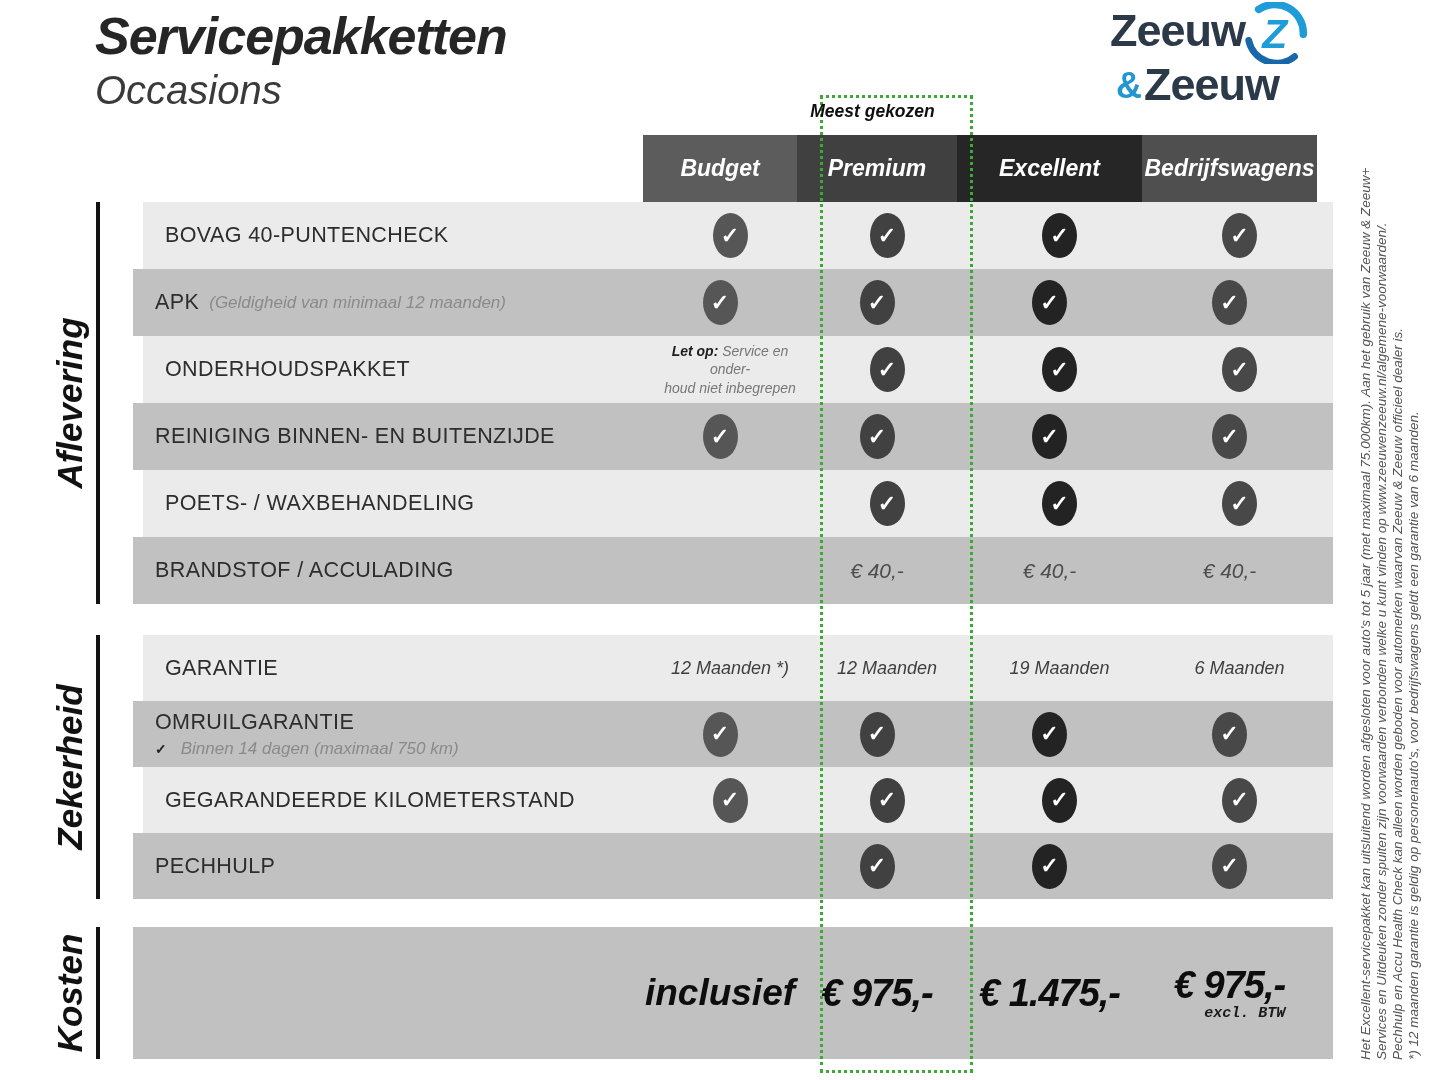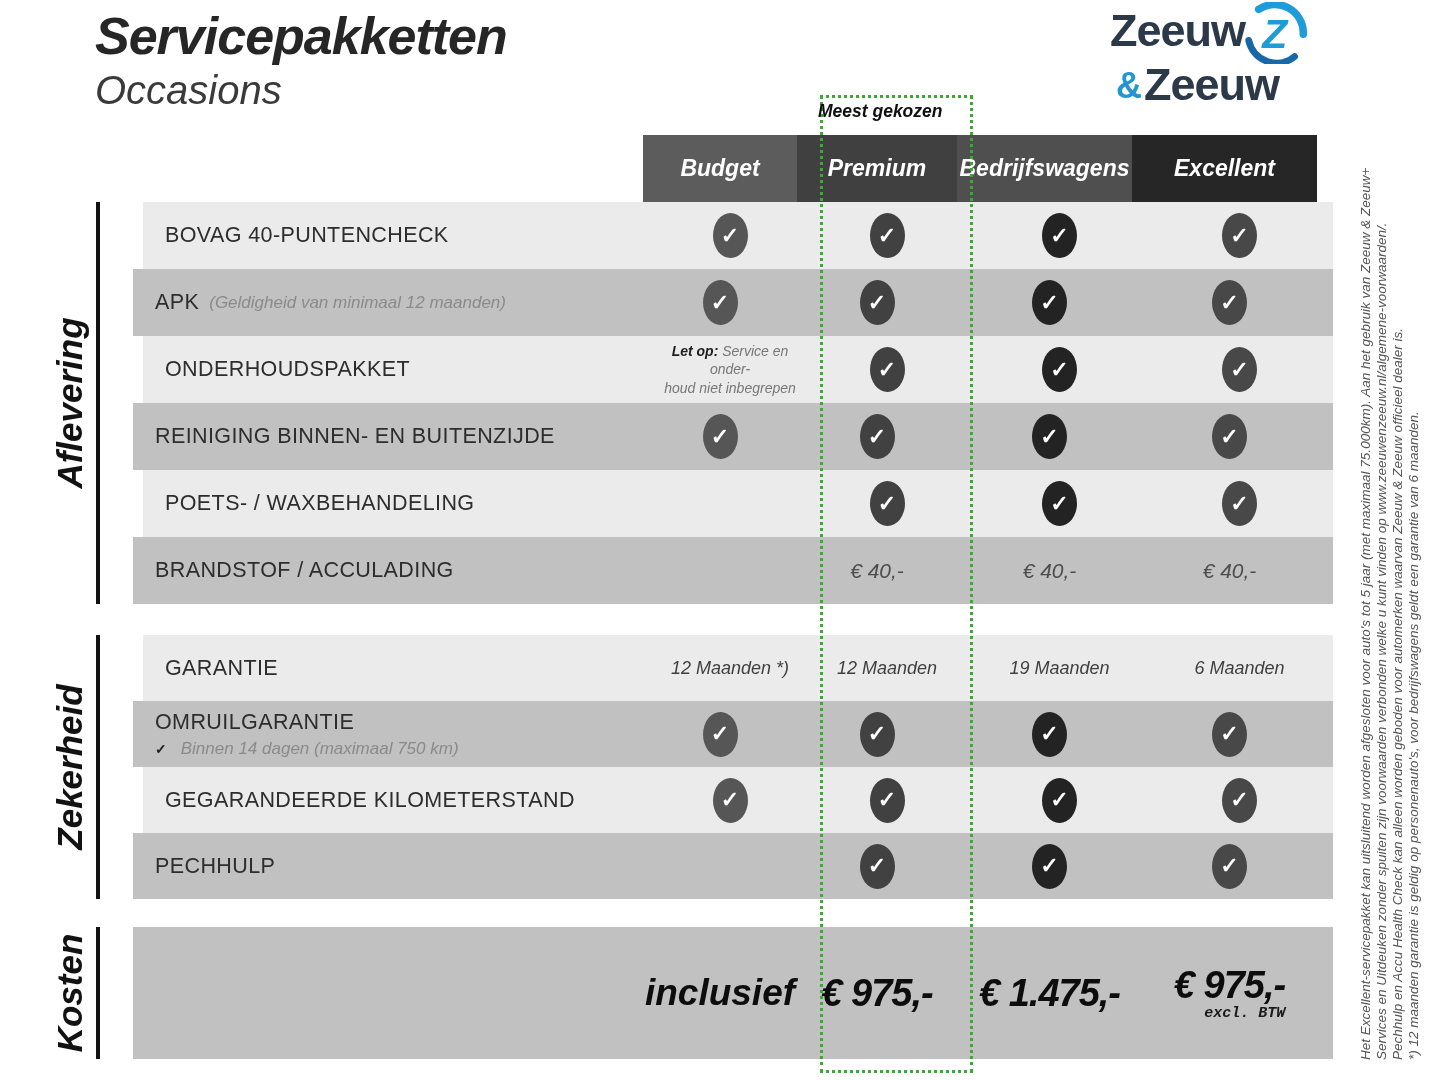--- a/index.html
+++ b/index.html
@@ -62,21 +62,21 @@
   .kosten { height:132px; background:#c1c1c1; display:flex; align-items:center; }
   .kspacer { width:510px; }
   .kincl { font-size:37px; font-weight:bold; font-style:italic; color:#0d0d0d; }
   .kprice { font-size:38px; font-weight:bold; font-style:italic; color:#0d0d0d; letter-spacing:-1px; }
   .kwrap { display:inline-block; text-align:right; }
   .knote { font-size:15px; font-weight:bold; font-style:italic; color:#1a1a1a; margin-top:-2px;font-family:Liberation Mono, monospace; }
 
   
   .promo-box { position:absolute; left:820px; top:95px; width:153px; height:978px;
                border:3px dotted #3aaa35; pointer-events:none; z-index:5; }
-  .promo-label { position:absolute; left:818px; top:101px; width:157px; 
+  .promo-label { position:absolute; left:794px; top:101px; width:157px; text-align:center;
                  font-size:17.5px; font-weight:bold; font-style:italic; color:#101010; z-index:6; }
 
   
   .fineprint { position:absolute; left:930px; top:568px; width:920px; height:64px;
                transform:rotate(-90deg); font-size:13.5px; font-style:italic;
                color:#555; line-height:16px; text-align:left; }
 </style>
 </head>
 <body>
 
@@ -110,22 +110,22 @@
   <div class="v-label" style="top:971px;">Kosten</div>
 
   <div class="promo-box"></div>
   <div class="promo-label">Meest gekozen</div>
 
   <div class="table">
 
     <div class="hdr-row">
       <div class="hcell w1 hb">Budget</div>
       <div class="hcell w2 hp">Premium</div>
+      <div class="hcell w3 he">Excellent</div>
       <div class="hcell w4 hw">Bedrijfswagens</div>
-      <div class="hcell w3 he">Excellent</div>
     </div>
 
     <div class="row light">
       <div class="lbl">BOVAG 40-PUNTENCHECK</div>
       <div class="cell w1">
           <span class="check cb">✓</span>
         </div>
       <div class="cell w2">
           <span class="check cp">✓</span>
         </div>

